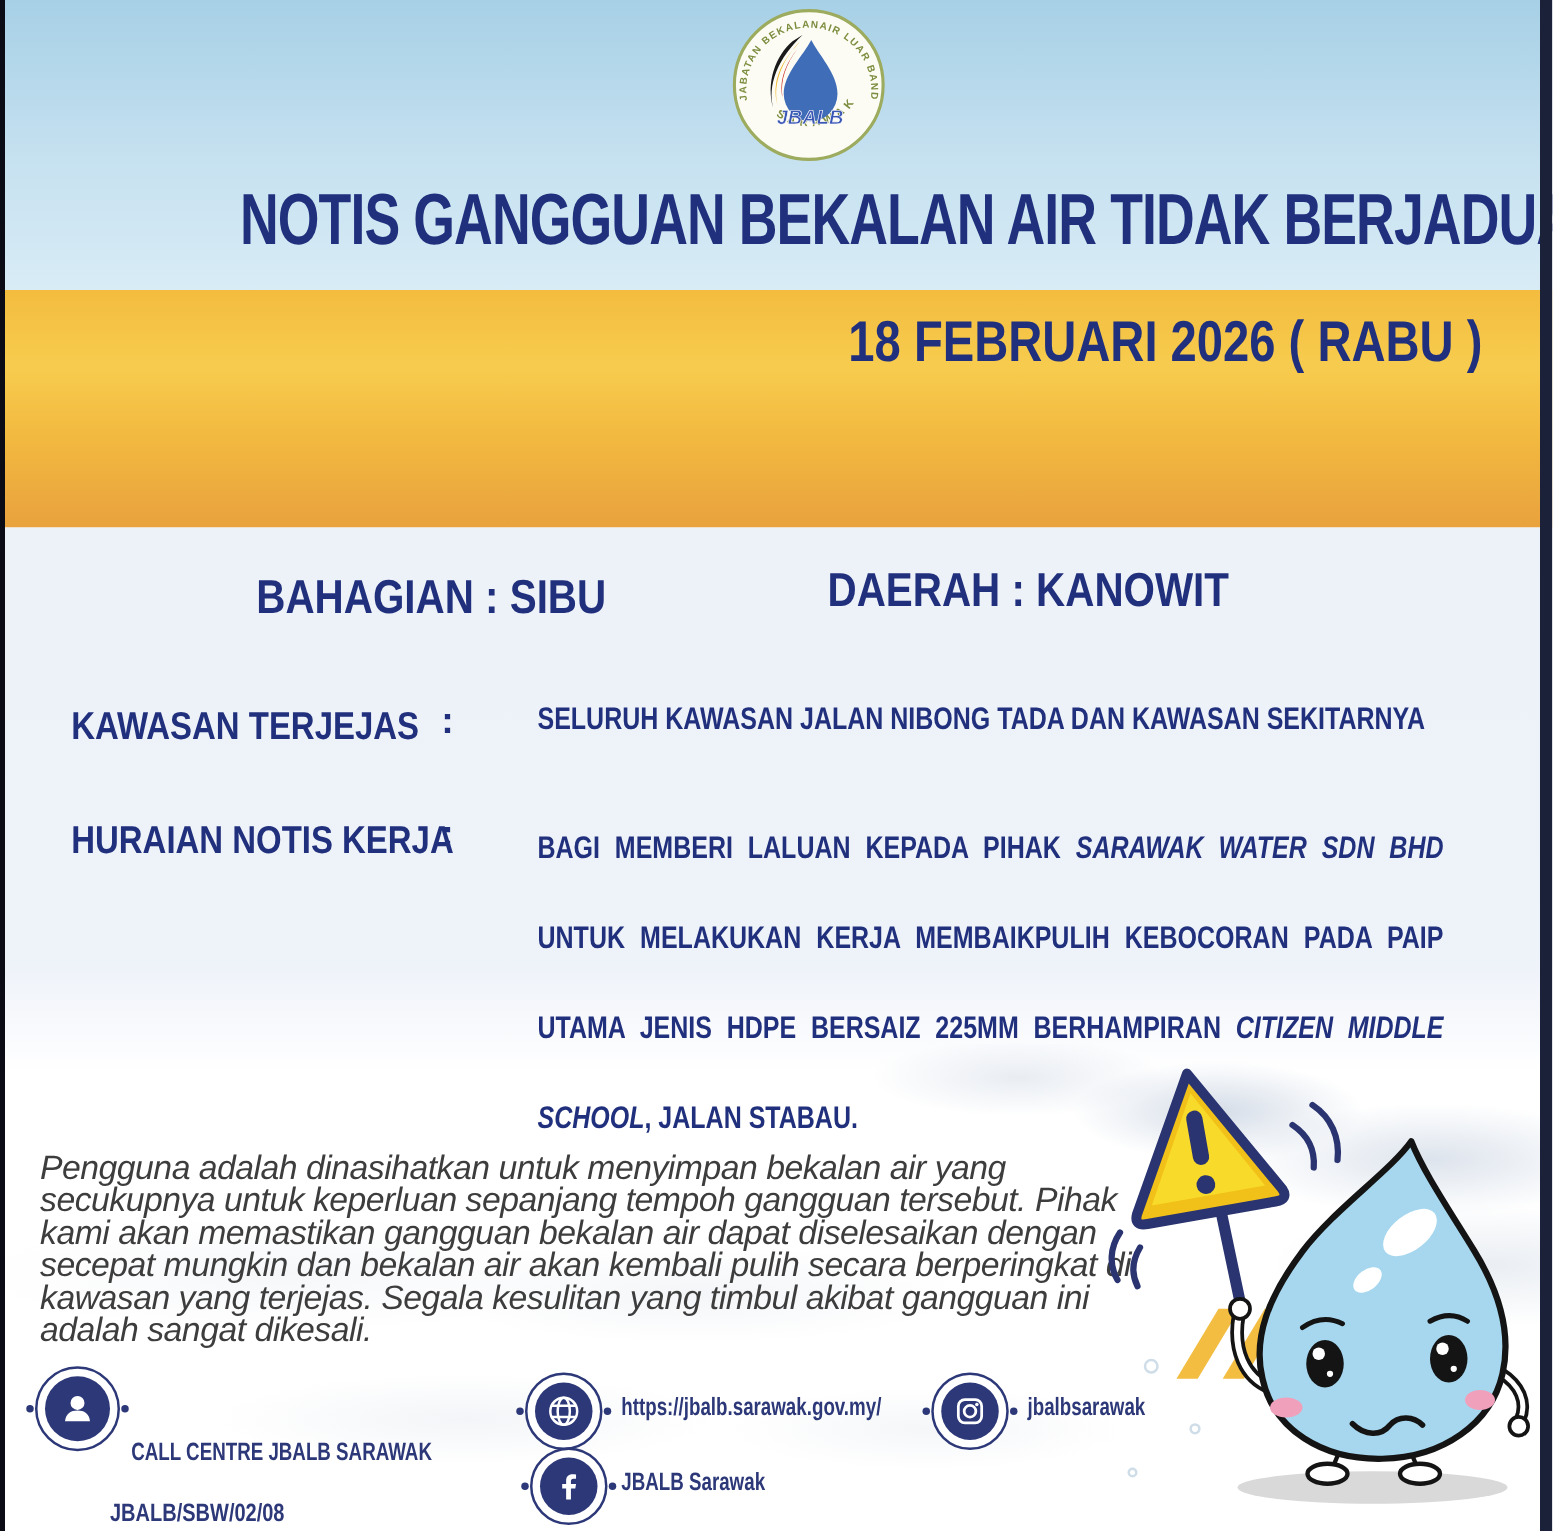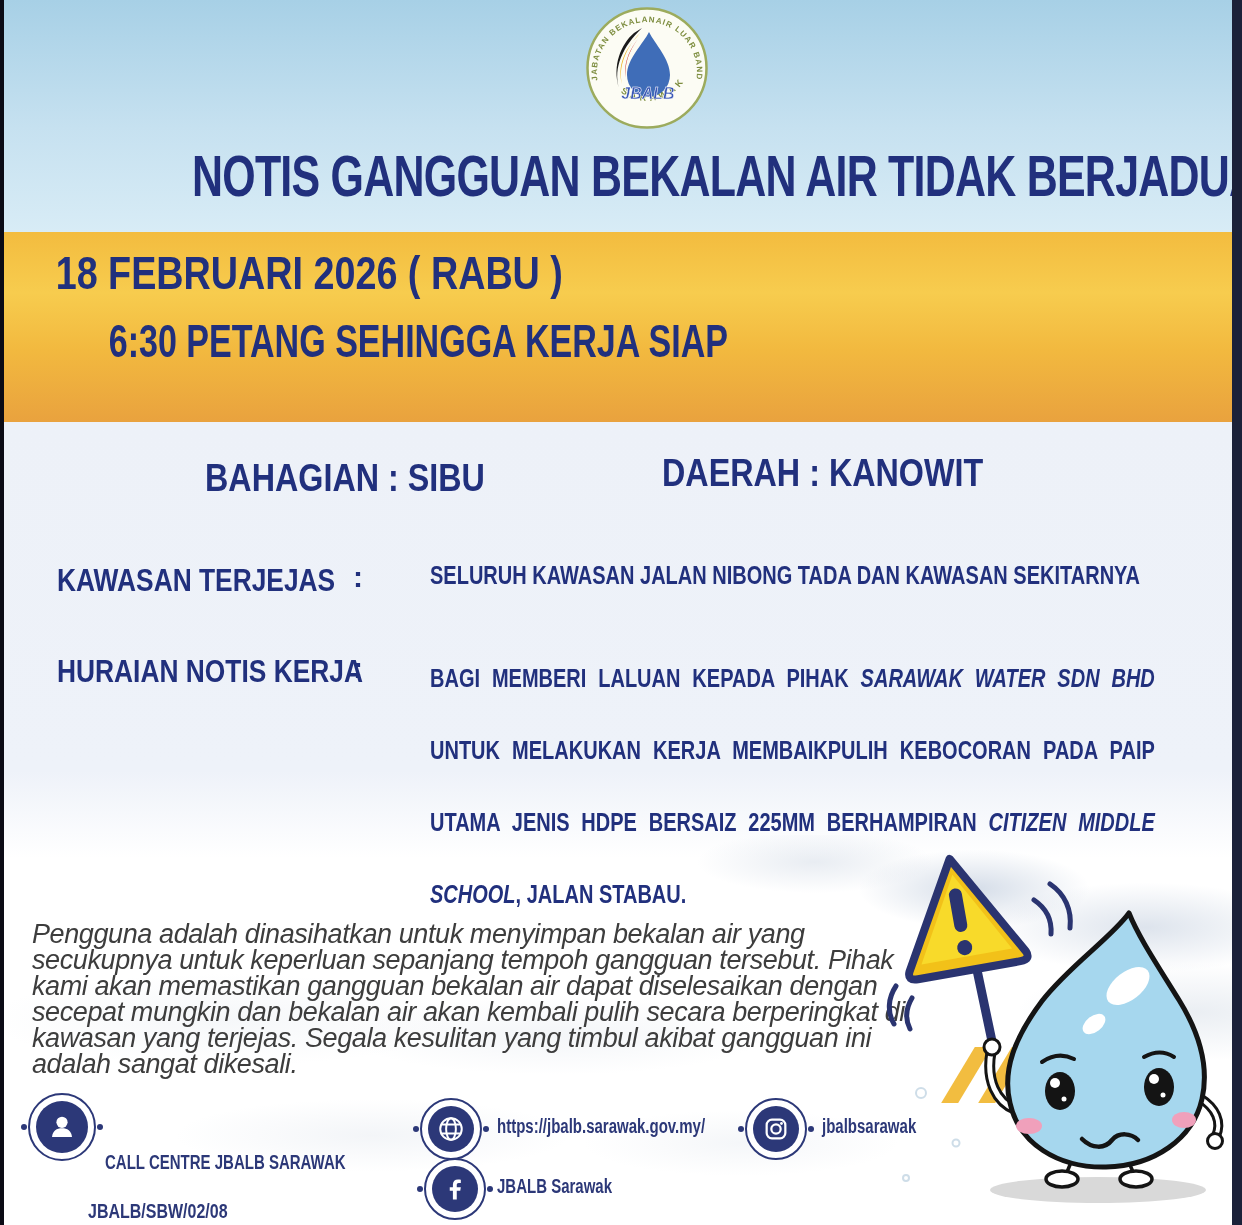--- a/index.html
+++ b/index.html
@@ -19,21 +19,21 @@
   .logo{position:absolute;left:585px;top:6px;width:124px;height:124px;z-index:3;}
 
   
   .title{position:absolute;top:142px;left:0;right:0;text-align:center;color:var(--navy,#21307d);
     font-weight:bold;font-size:58px;white-space:nowrap;z-index:3;}
   .title>span{display:inline-block;transform:scaleX(.74);letter-spacing:-1px;}
 
   
   .band{position:absolute;left:0;top:232px;right:0;height:190px;
     background:linear-gradient(180deg,var(--band-top,#f3bc3f) 0%,var(--band-mid,#f7cc4e) 32%,#f2b93f 62%,var(--band-bottom,#e9a23e) 100%);}
-  .date-line{position:absolute;left:0;right:0;text-align:left;color:var(--navy,#21307d);
+  .date-line{position:absolute;left:0;right:0;text-align:right;color:var(--navy,#21307d);
     font-weight:bold;font-size:46px;white-space:nowrap;z-index:3;}
   .d1{top:246px;}.d2{top:314px;}
   .d1>span{display:inline-block;transform:scaleX(.82);}
   .d2>span{display:inline-block;transform:scaleX(.74);}
 
   
   .content{position:absolute;left:0;top:422px;right:0;height:436px;
     background:linear-gradient(180deg,var(--content-bg,#edf1f8) 0%,#eef2f9 80%,rgba(238,242,249,0) 100%);}
 
   .region{position:absolute;font-size:38px;font-weight:bold;color:var(--navy,#21307d);
@@ -133,23 +133,20 @@
     <text x="63" y="93" text-anchor="middle" font-size="16" font-weight="bold" font-style="italic" fill="#3a57b5" stroke="#ffffff" stroke-width="0.5">JBALB</text>
   </svg>
 
   <div class="title">
     <span>NOTIS GANGGUAN BEKALAN AIR TIDAK BERJADUAL</span>
   </div>
 
   <div class="band"></div>
   <div class="date-line d1">
     <span>18 FEBRUARI 2026 ( RABU )</span>
-  </div>
-  <div class="date-line d2">
-    <span>6:30 PETANG SEHINGGA KERJA SIAP</span>
   </div>
 
   <div class="content"></div>
 
   <div class="region region-bahagian">BAHAGIAN : SIBU</div>
   <div class="region region-daerah">DAERAH : KANOWIT</div>
 
   <div class="lbl lbl-kawasan">KAWASAN TERJEJAS</div>
   <div class="colon colon-1">:</div>
   <div class="kawasan-value">SELURUH KAWASAN JALAN NIBONG TADA DAN KAWASAN SEKITARNYA</div>

